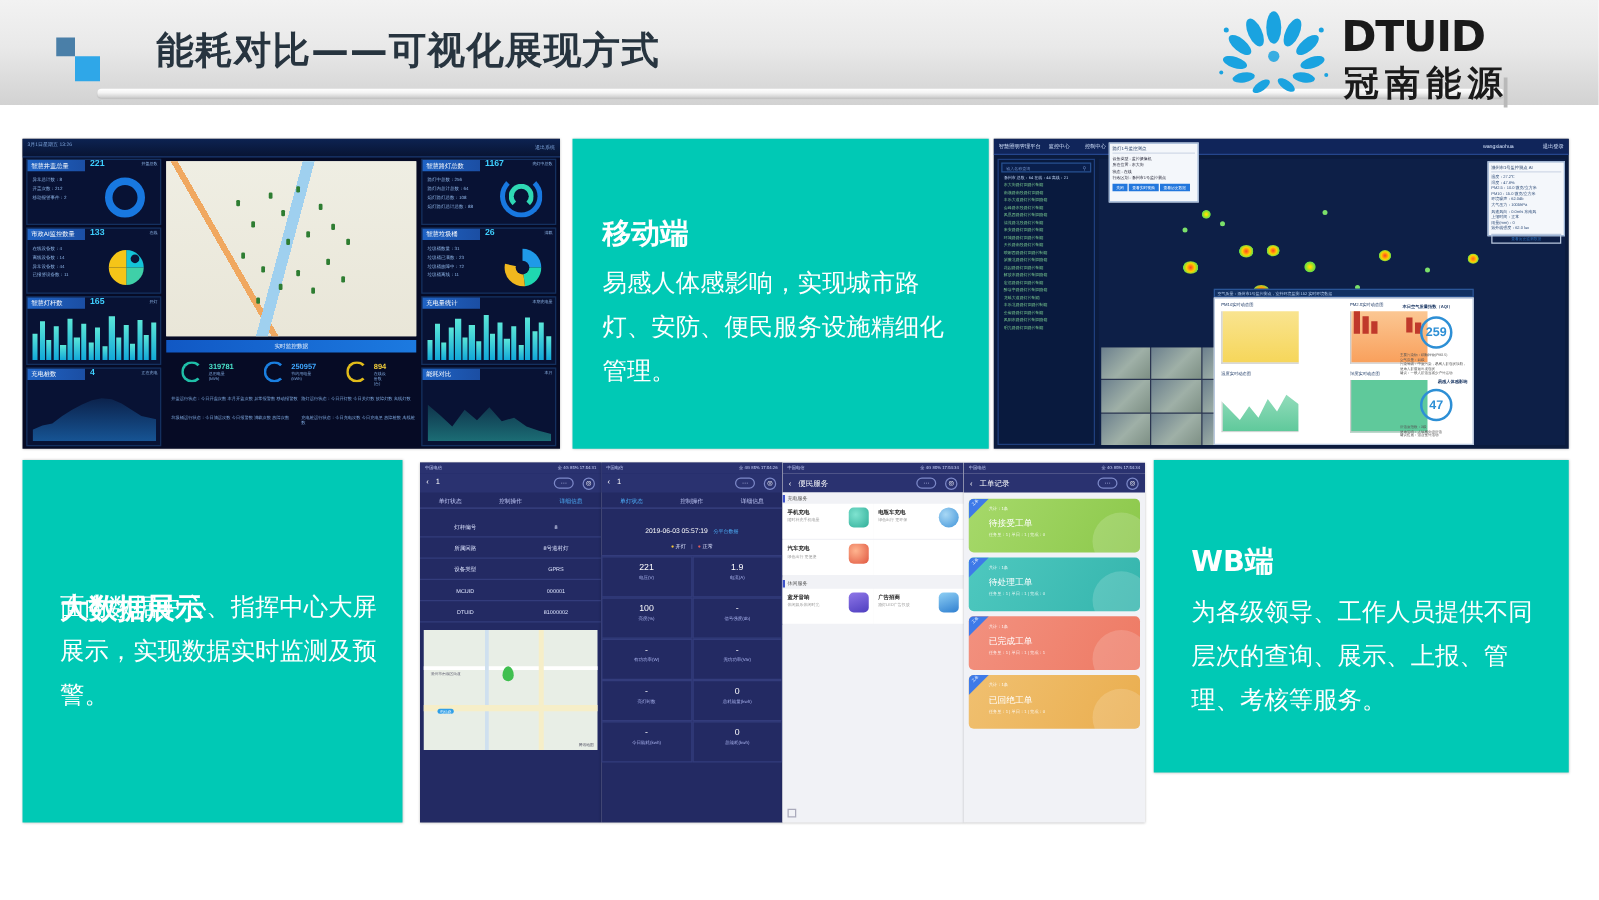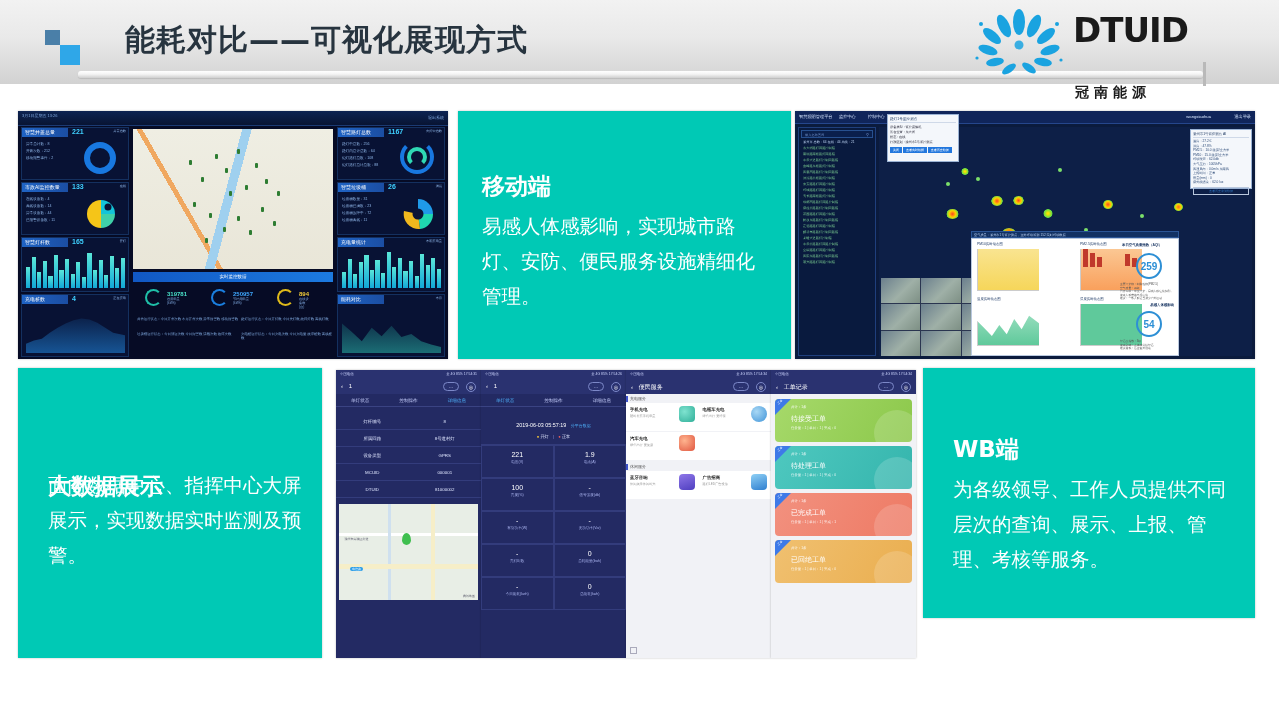--- a/index.html
+++ b/index.html
@@ -34,23 +34,22 @@
   
   .logo { position:absolute; right:58px; top:6px; width:250px; height:72px; }
   .logo-mark { position:absolute; left:0; top:2px; width:96px; height:68px; }
   .logo-text {
     position:absolute; left:102px; top:4px;
     font-size:34px; font-weight:bold; letter-spacing:-1px; color:#1a1a1a;
     font-family:"DejaVu Sans","Liberation Sans",sans-serif;
   }
   .logo-sub {
     position:absolute; left:104px; top:42px;
-    font-size:14px; font-weight:bold; letter-spacing:5px; color:#1a1a1a;
+    font-size:28px; font-weight:bold; letter-spacing:5px; color:#1a1a1a;
     font-family:"DejaVu Sans","Liberation Sans",sans-serif;
-    margin-top:36px;
   }
 
   
   .panel { position:absolute; overflow:hidden; }
   .teal { background:#00c9b5; }
   .teal .p-title {
     color:#fff; font-weight:bold; font-size:23px;
     font-family:"DejaVu Sans","Liberation Sans",sans-serif;
   }
   .teal .p-body {
@@ -565,21 +564,21 @@
       <div class="gch" style="left:108px;top:58px;">湿度实时动态图</div>
       <div style="position:absolute;left:108px;top:65px;width:62px;height:42px;background:#5fc99b;border-left:1px solid #ccc;border-bottom:1px solid #ccc;"></div>
 
       <div class="gch" style="right:4px;top:4px;width:52px;font-weight:bold;">本日空气质量指数（AQI）</div>
       <div class="aqi-circle" style="right:16px;top:14px;width:26px;height:26px;font-size:10px;line-height:24px;">259</div>
       <div style="position:absolute;right:4px;top:44px;width:54px;font-size:2.8px;color:#555;line-height:3.6px;white-space:pre-line;">主要污染物：细颗粒物(PM2.5)
 空气质量：四级
 污染等级：中度污染，易感人群症状加剧，健康人群普遍出现症状
 建议：一般人群适当减少户外运动</div>
       <div class="gch" style="right:4px;top:64px;font-weight:bold;">易感人体感影响</div>
-      <div class="aqi-circle" style="right:16px;top:72px;width:26px;height:26px;font-size:10px;line-height:24px;">54</div>
+      <div class="aqi-circle" style="right:16px;top:72px;width:26px;height:26px;font-size:10px;line-height:24px;">47</div>
       <div style="position:absolute;right:4px;top:101px;width:54px;font-size:2.8px;color:#555;line-height:3.6px;white-space:pre-line;">舒适度指数：3级
 健康影响：人体感觉较舒适
 建议措施：适合室外活动</div>
     </div>
   </div>
 
   <div class="panel teal edge-shadow" style="left:18px;top:368px;width:304px;height:290px;">
     <div class="p-title" style="position:absolute;left:30px;top:62px;margin-top:41px;">大数据展示</div>
     <div class="p-body" style="position:absolute;left:30px;top:100px;width:258px;">面向数据中心、指挥中心大屏展示，实现数据实时监测及预警。</div>
   </div>

